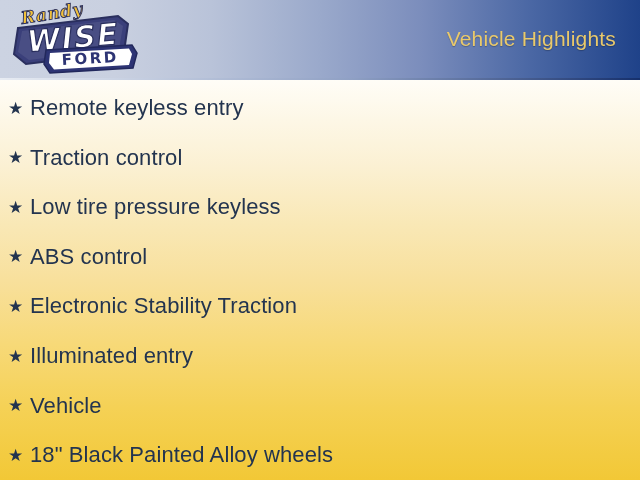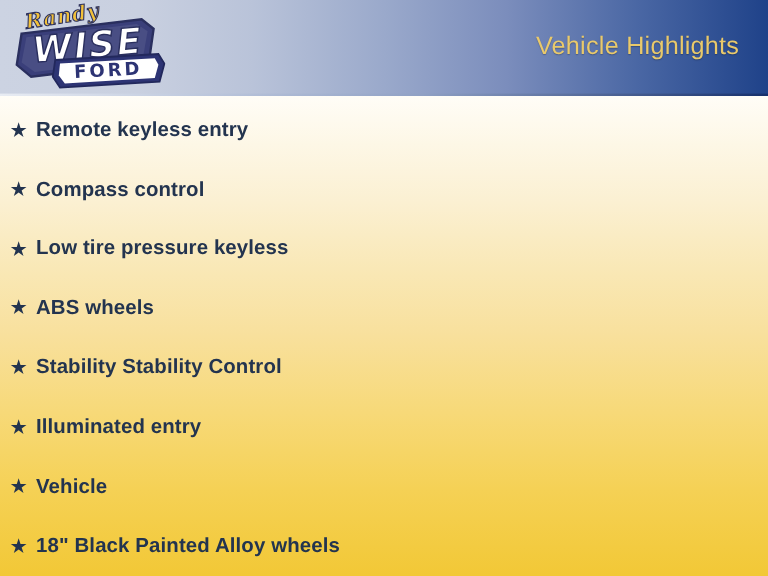--- a/index.html
+++ b/index.html
@@ -107,22 +107,22 @@
   }
   .bullet-star {
     display: inline-block;
     width: 22px;
     font-size: 17px;
     line-height: 1;
     color: #23344f;
     text-align: left;
   }
   .feature-label {
-    font-size: 17px;
-    font-weight: 700;
+    font-size: 22px;
+    font-weight: 400;
     color: #23344f;
     letter-spacing: 0.1px;
   }
 </style>
 </head>
 <body>
 
 <div id="page">
 
   <div class="header">
@@ -148,33 +148,33 @@
   <div class="header-underline"></div>
 
   <div class="body-panel">
     <ul class="feature-list" id="feature-list">
         <li class="feature-item" style="top: 13px;">
           <span class="bullet-star">★</span>
           <span class="feature-label">Remote keyless entry</span>
         </li>
         <li class="feature-item" style="top: 62.6px;">
           <span class="bullet-star">★</span>
-          <span class="feature-label">Compass control</span>
+          <span class="feature-label">Traction control</span>
         </li>
         <li class="feature-item" style="top: 112.2px;">
           <span class="bullet-star">★</span>
           <span class="feature-label">Low tire pressure keyless</span>
         </li>
         <li class="feature-item" style="top: 161.8px;">
           <span class="bullet-star">★</span>
-          <span class="feature-label">ABS wheels</span>
+          <span class="feature-label">ABS control</span>
         </li>
         <li class="feature-item" style="top: 211.4px;">
           <span class="bullet-star">★</span>
-          <span class="feature-label">Stability Stability Control</span>
+          <span class="feature-label">Electronic Stability Traction</span>
         </li>
         <li class="feature-item" style="top: 261px;">
           <span class="bullet-star">★</span>
           <span class="feature-label">Illuminated entry</span>
         </li>
         <li class="feature-item" style="top: 310.6px;">
           <span class="bullet-star">★</span>
           <span class="feature-label">Vehicle</span>
         </li>
         <li class="feature-item" style="top: 360.2px;">

